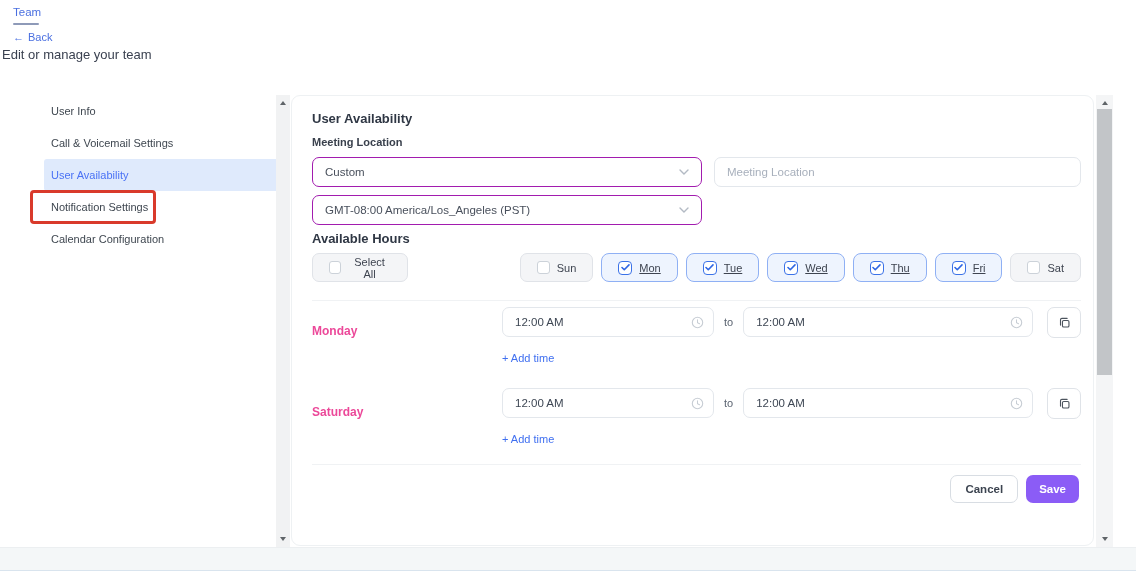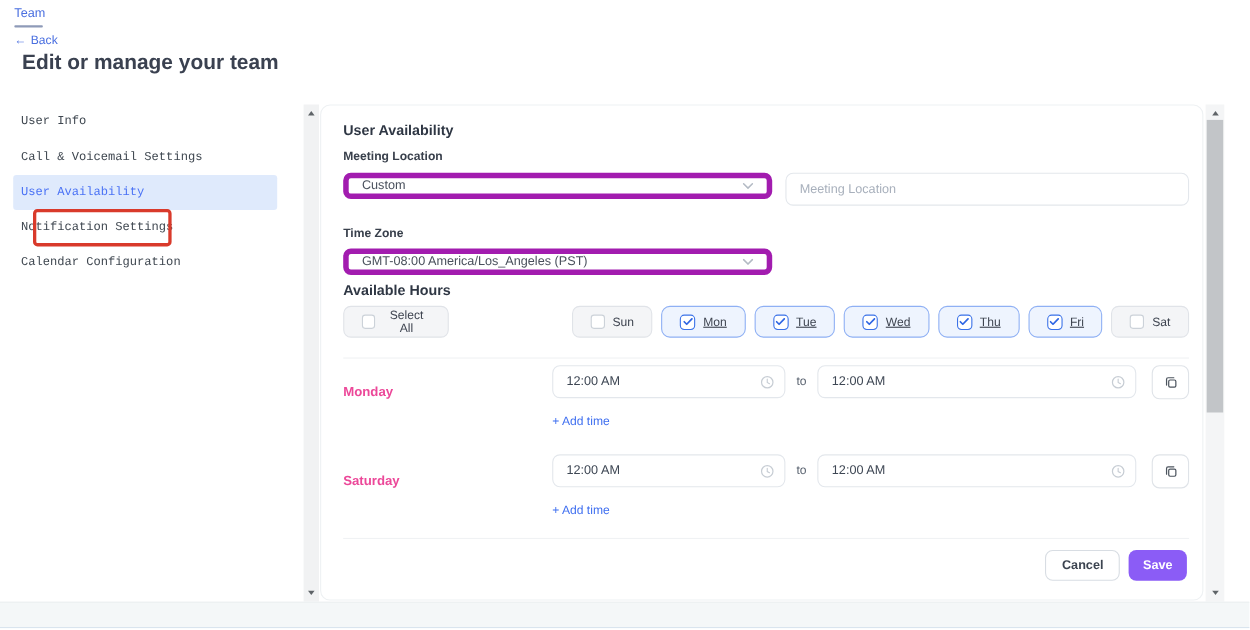--- a/index.html
+++ b/index.html
@@ -6,24 +6,24 @@
   html,body { width:1136px; height:573px; }
   body {
     font-family: "Liberation Sans", sans-serif;
     background:#ffffff; color:#3c4250;
     position:relative; overflow:hidden;
   }
   
   .tab { position:absolute; left:13px; top:6px; font-size:11.5px; color:#4a6fe0; cursor:pointer; }
   .tab-underline { position:absolute; left:13px; top:23px; width:26px; height:2px; background:#8e9ab8; border-radius:1px; }
   .back { position:absolute; left:13px; top:31px; font-size:11px; color:#4a6fe0; cursor:pointer; display:flex; gap:4px; align-items:center; }
-  .page-title { position:absolute; left:20px; top:47px; font-size:19px; font-weight:700; color:#3a4150; }
-
-  
-  .sidebar { position:absolute; left:12px; top:95px; width:240px;font-family:Liberation Mono, monospace; }
+  .page-title { position:absolute; left:2px; top:47px; font-size:13px; font-weight:400; color:#3a4150; }
+
+  
+  .sidebar { position:absolute; left:44px; top:95px; width:240px; }
   .side-item { height:32px; display:flex; align-items:center; padding-left:7px; font-size:11px; color:#3f4750; cursor:pointer; border-radius:3px; }
   .side-item.active { background:#dfeafc; color:#4a72f5; }
   .annotation { position:absolute; left:30px; top:190px; width:126px; height:34px; border:3px solid #d93a2b; border-radius:4px; z-index:10; pointer-events:none; }
 
   
   .strip { position:absolute; top:95px; height:452px; background:#f1f2f3; }
   .strip-left { left:276px; width:14px; }
   .strip-right { left:1096px; width:17px; background:#f4f5f6; }
   .thumb { position:absolute; left:1px; right:1px; top:14px; height:266px; background:#c2c5c8; }
   .arr { position:absolute; left:50%; transform:translateX(-50%); width:0; height:0;
@@ -31,21 +31,21 @@
   .arr.up   { top:6px;    border-bottom:4.5px solid #5f6468; }
   .arr.down { bottom:6px; border-top:4.5px solid #5f6468; }
 
   
   .card { position:absolute; left:291px; top:95px; width:803px; height:451px;
           background:#fff; border:1px solid #eef1f3; border-radius:9px; }
   .card-inner { padding:15px 12px 0 20px; height:100%; }
   .h2 { font-size:13px; font-weight:700; color:#2f3744; }
   .field-label { margin-top:10px; font-size:11px; font-weight:700; color:#39404c; }
   .field-row { margin-top:9px; display:flex; gap:12px; }
-  .select { width:390px; height:24px; border:5px solid #a21caf; border-radius:7px; background:#fff;
+  .select { width:390px; height:30px; border:1px solid #a21caf; border-radius:7px; background:#fff;
             display:flex; align-items:center; justify-content:space-between; padding:0 12px;
             font-size:11.5px; color:#49505c; cursor:pointer; flex:0 0 auto; }
   .text-input { flex:1; height:30px; border:1px solid #e3e7ec; border-radius:7px; padding:0 12px;
                 font-size:11.5px; color:#3e4754; font-family:"Liberation Sans",sans-serif; outline:none; }
   .text-input::placeholder { color:#a8b0bc; }
   .h3 { margin-top:6px; font-size:13px; font-weight:700; color:#2f3744; }
 
   .days-row { margin-top:7px; display:flex; align-items:center; }
   .chip { display:flex; align-items:center; gap:7px; height:29px; padding:0 16px;
           background:#f4f5f7; border:1px solid #e0e3e8; border-radius:7px;
@@ -131,21 +131,20 @@
     <div class="field-row">
       <div class="select">
         <span>Custom</span>
         <svg width="10" height="6" viewBox="0 0 10 6">
             <path d="M1 1l4 4 4-4" stroke="#b3bac4" stroke-width="1.4" fill="none" stroke-linecap="round"></path>
           </svg>
       </div>
       <input class="text-input" placeholder="Meeting Location" style="">
     </div>
 
-    <div class="field-label" style="margin-top:19px;">Time Zone</div>
     <div class="field-row" style="margin-top:8px;">
       <div class="select">
         <span>GMT-08:00 America/Los_Angeles (PST)</span>
         <svg width="10" height="6" viewBox="0 0 10 6">
             <path d="M1 1l4 4 4-4" stroke="#b3bac4" stroke-width="1.4" fill="none" stroke-linecap="round"></path>
           </svg>
       </div>
     </div>
 
     <div class="h3">Available Hours</div>

